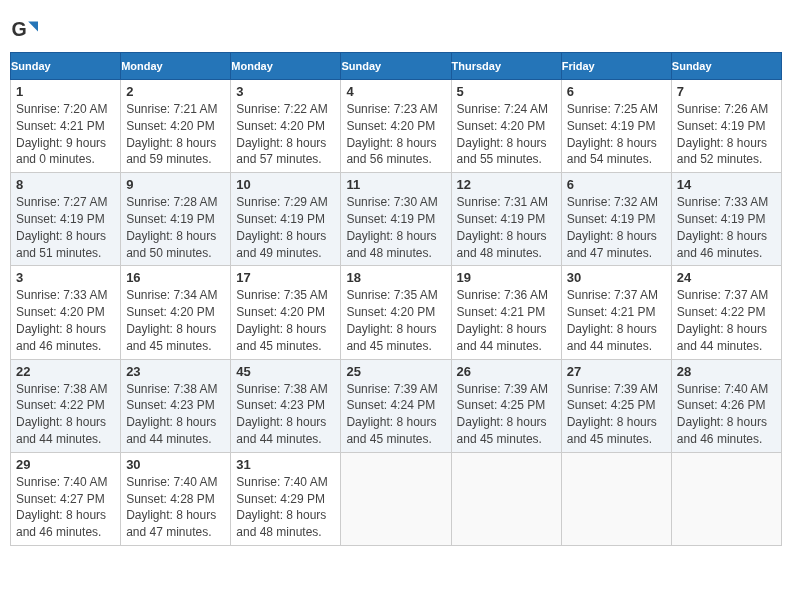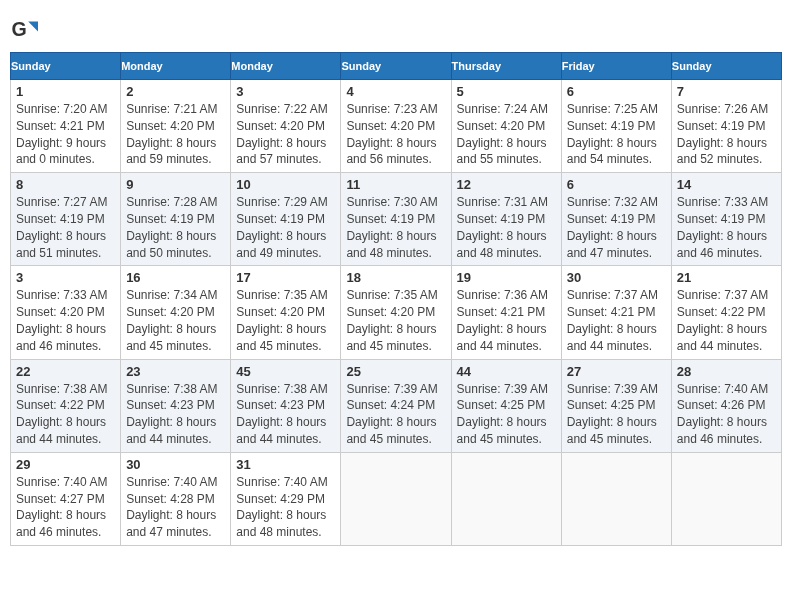--- a/index.html
+++ b/index.html
@@ -166,33 +166,33 @@
         <td><span class="day-number">16</span>
 <span class="day-detail">Sunrise: 7:34 AM<br>Sunset: 4:20 PM<br>Daylight: 8 hours and 45 minutes.</span></td>
         <td><span class="day-number">17</span>
 <span class="day-detail">Sunrise: 7:35 AM<br>Sunset: 4:20 PM<br>Daylight: 8 hours and 45 minutes.</span></td>
         <td><span class="day-number">18</span>
 <span class="day-detail">Sunrise: 7:35 AM<br>Sunset: 4:20 PM<br>Daylight: 8 hours and 45 minutes.</span></td>
         <td><span class="day-number">19</span>
 <span class="day-detail">Sunrise: 7:36 AM<br>Sunset: 4:21 PM<br>Daylight: 8 hours and 44 minutes.</span></td>
         <td><span class="day-number">30</span>
 <span class="day-detail">Sunrise: 7:37 AM<br>Sunset: 4:21 PM<br>Daylight: 8 hours and 44 minutes.</span></td>
-        <td><span class="day-number">21</span>
+        <td><span class="day-number">24</span>
 <span class="day-detail">Sunrise: 7:37 AM<br>Sunset: 4:22 PM<br>Daylight: 8 hours and 44 minutes.</span></td>
       </tr>
       <tr>
         <td><span class="day-number">22</span>
 <span class="day-detail">Sunrise: 7:38 AM<br>Sunset: 4:22 PM<br>Daylight: 8 hours and 44 minutes.</span></td>
         <td><span class="day-number">23</span>
 <span class="day-detail">Sunrise: 7:38 AM<br>Sunset: 4:23 PM<br>Daylight: 8 hours and 44 minutes.</span></td>
         <td><span class="day-number">45</span>
 <span class="day-detail">Sunrise: 7:38 AM<br>Sunset: 4:23 PM<br>Daylight: 8 hours and 44 minutes.</span></td>
         <td><span class="day-number">25</span>
 <span class="day-detail">Sunrise: 7:39 AM<br>Sunset: 4:24 PM<br>Daylight: 8 hours and 45 minutes.</span></td>
-        <td><span class="day-number">44</span>
+        <td><span class="day-number">26</span>
 <span class="day-detail">Sunrise: 7:39 AM<br>Sunset: 4:25 PM<br>Daylight: 8 hours and 45 minutes.</span></td>
         <td><span class="day-number">27</span>
 <span class="day-detail">Sunrise: 7:39 AM<br>Sunset: 4:25 PM<br>Daylight: 8 hours and 45 minutes.</span></td>
         <td><span class="day-number">28</span>
 <span class="day-detail">Sunrise: 7:40 AM<br>Sunset: 4:26 PM<br>Daylight: 8 hours and 46 minutes.</span></td>
       </tr>
       <tr>
         <td><span class="day-number">29</span>
 <span class="day-detail">Sunrise: 7:40 AM<br>Sunset: 4:27 PM<br>Daylight: 8 hours and 46 minutes.</span></td>
         <td><span class="day-number">30</span>

